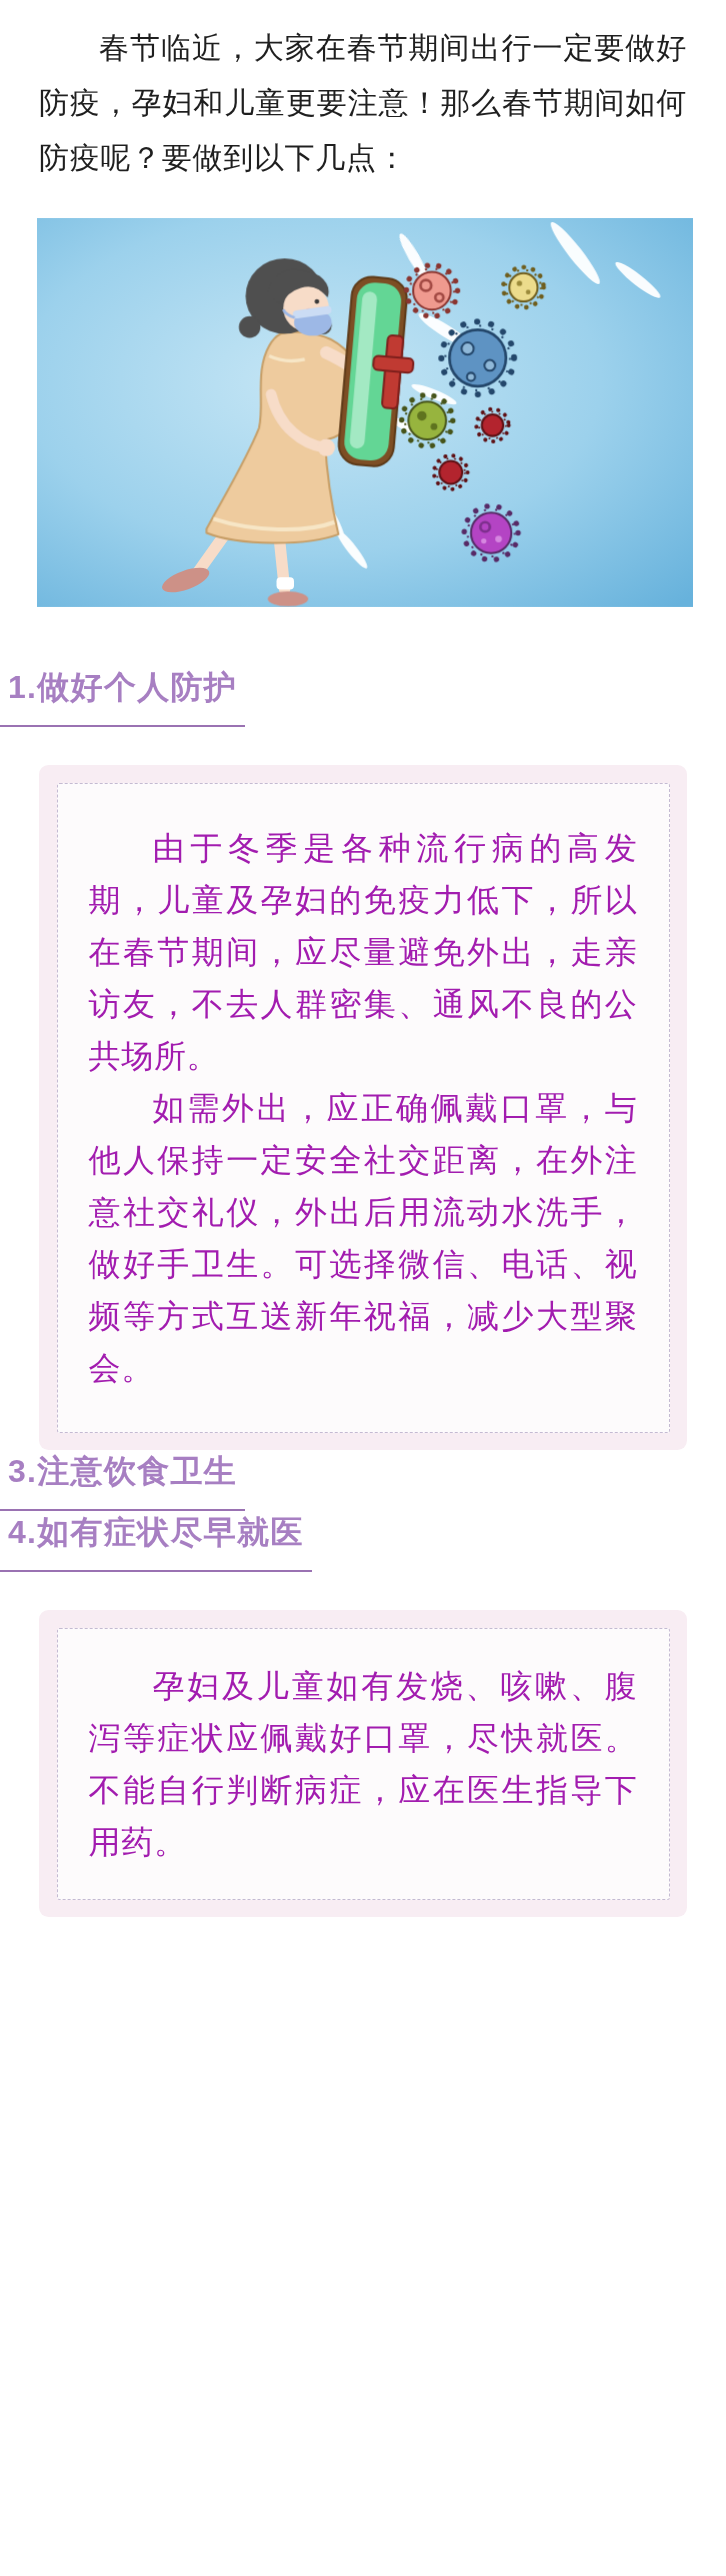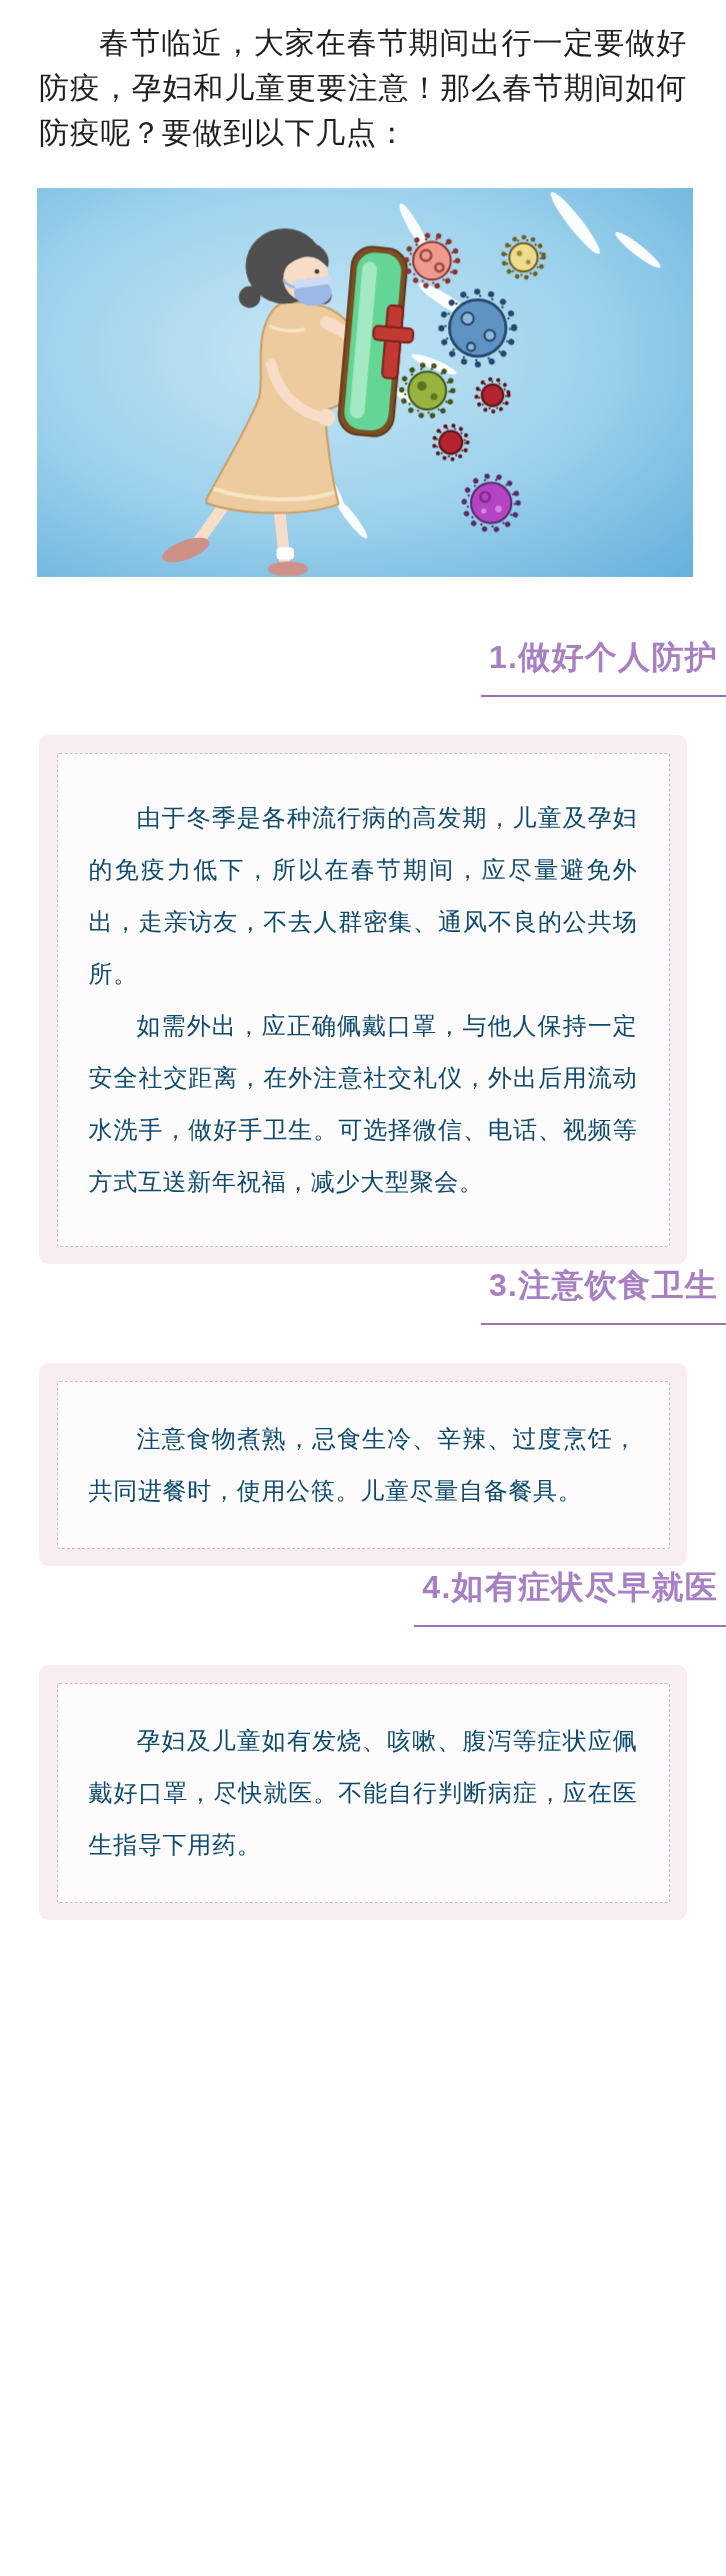--- a/index.html
+++ b/index.html
@@ -6,51 +6,51 @@
   body{
     width:726px;height:2576px;overflow:hidden;background:#ffffff;
     font-family:"Liberation Sans","DejaVu Sans",sans-serif;
     -webkit-font-smoothing:antialiased;
   }
   .article{width:726px;}
 
   
   .intro{
     margin:20px 39px 0 39px;
-    font-size:30px;line-height:45px;letter-spacing:0.7px;
+    font-size:30px;line-height:55px;letter-spacing:0.7px;
     color:#1f1f1f;text-indent:2em;text-align:justify;
   }
 
   
   .figure{margin:33px 0 0 37px;width:656px;height:389px;line-height:0;}
   .figure svg{display:block;}
 
   
-  .section-head{text-align:right;}
+  .section-head{text-align:left;}
   .sec-1 .section-head{margin-top:59px;}
   .sec-2 .section-head{margin-top:101px;}
   .sec-3 .section-head,.sec-4 .section-head{}
   .head-inner{
     display:inline-block;
     font-size:32px;font-weight:700;letter-spacing:1.3px;
     color:#a77fc2;
     padding:0 8px 15px 8px;
     border-bottom:2.7px solid #9a72b2;
   }
 
   
   .panel{
     margin:38px auto 0 auto;width:648px;box-sizing:border-box;
     background:#f8edf3;border-radius:9.4px;padding:17.5px;
   }
   .card{
     border:1.3px dashed #c4bad2;background:#fdfbfc;border-radius:2.7px;
     padding:31px 31px;
-    font-size:24px;line-height:52px;letter-spacing:0.7px;
-    color:#0c4a6e;text-align:justify;
+    font-size:32px;line-height:52px;letter-spacing:0.7px;
+    color:#a21caf;text-align:justify;
   }
   .sec-1 .card{padding-top:38px;padding-bottom:38px;}
   .card p{margin:0;text-indent:2em;}
 </style>
 </head>
 <body>
 
 <div class="article">
 
   <p class="intro">春节临近，大家在春节期间出行一定要做好防疫，孕妇和儿童更要注意！那么春节期间如何防疫呢？要做到以下几点：</p>
@@ -195,25 +195,20 @@
     </div>
   </section>
 
   <section class="sec-2">
   </section>
 
   <section class="sec-3">
     <div class="section-head">
       <span class="head-inner">3.注意饮食卫生</span>
     </div>
-    <div class="panel">
-      <div class="card">
-        <p>注意食物煮熟，忌食生冷、辛辣、过度烹饪，共同进餐时，使用公筷。儿童尽量自备餐具。</p>
-      </div>
-    </div>
   </section>
 
   <section class="sec-4">
     <div class="section-head">
       <span class="head-inner">4.如有症状尽早就医</span>
     </div>
     <div class="panel">
       <div class="card">
         <p>孕妇及儿童如有发烧、咳嗽、腹泻等症状应佩戴好口罩，尽快就医。不能自行判断病症，应在医生指导下用药。</p>
       </div>

